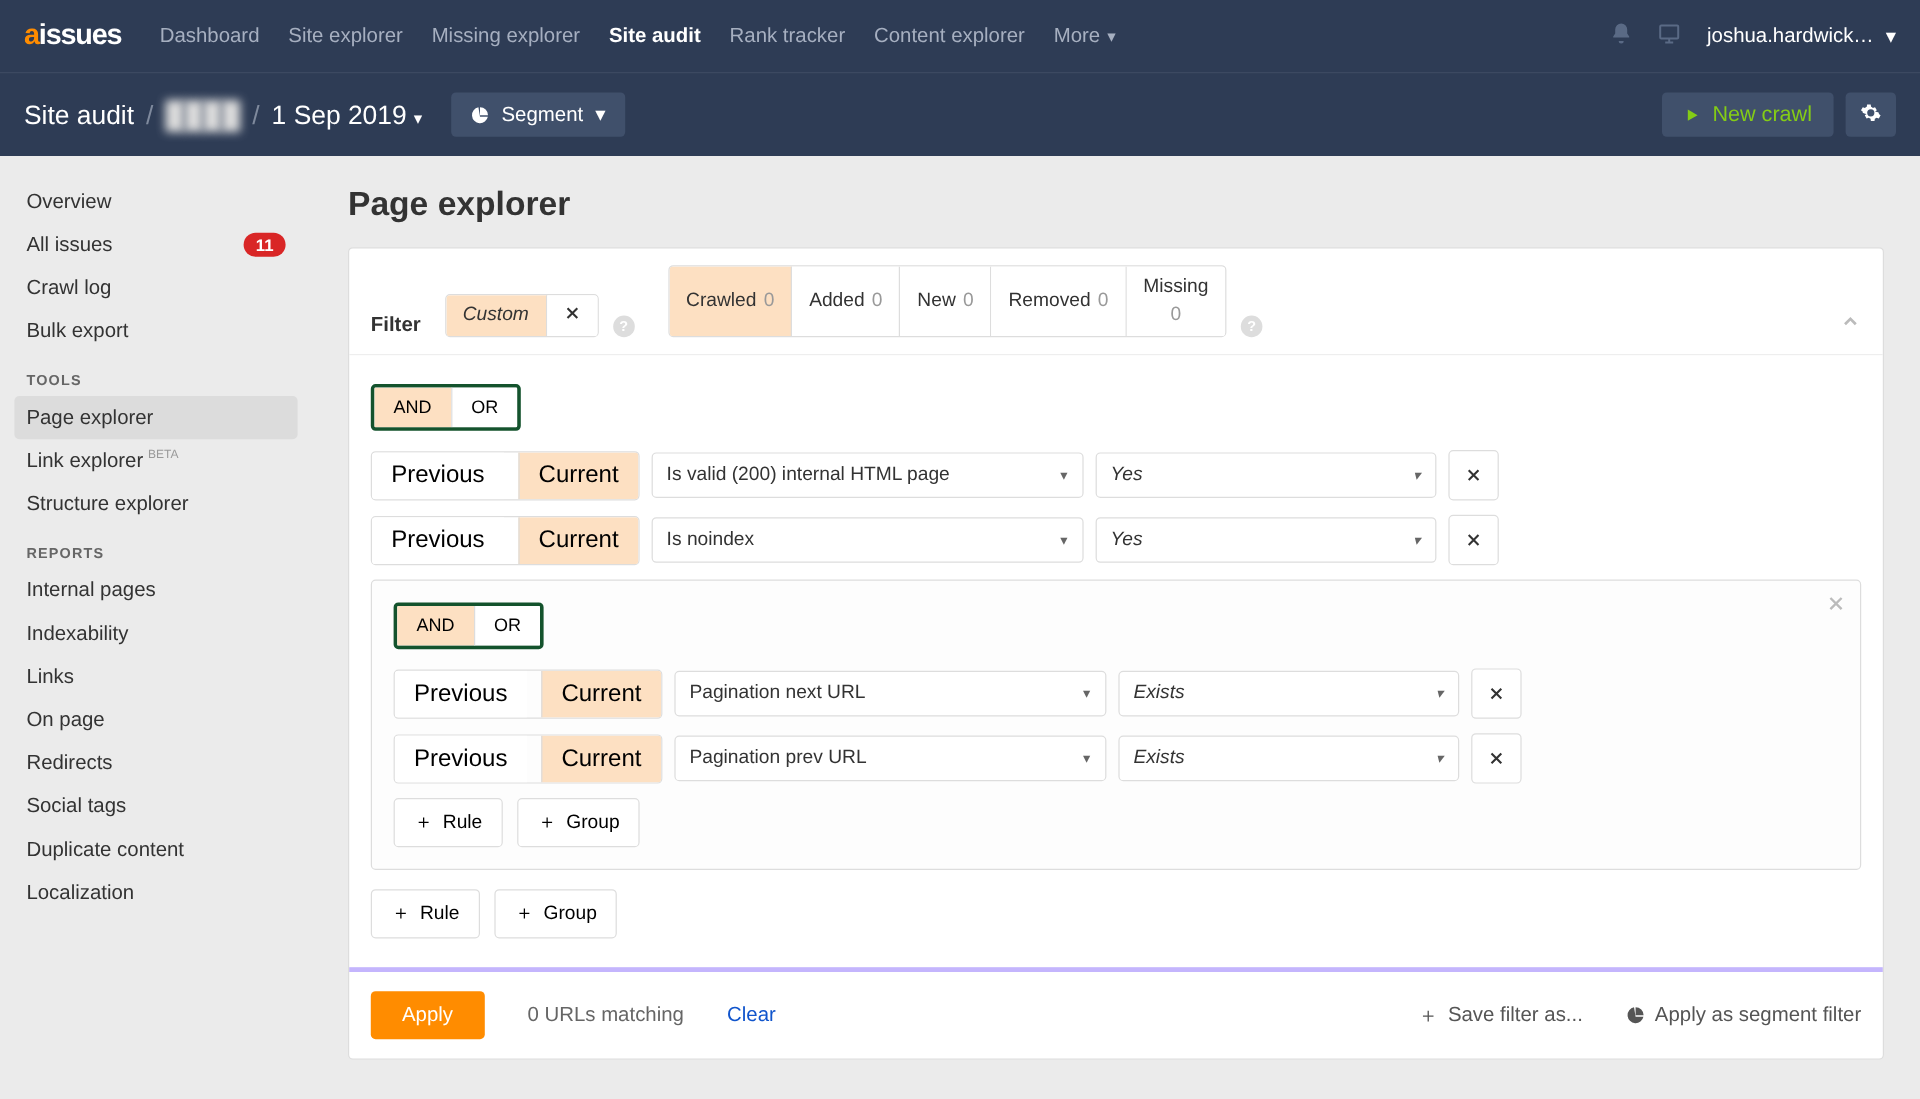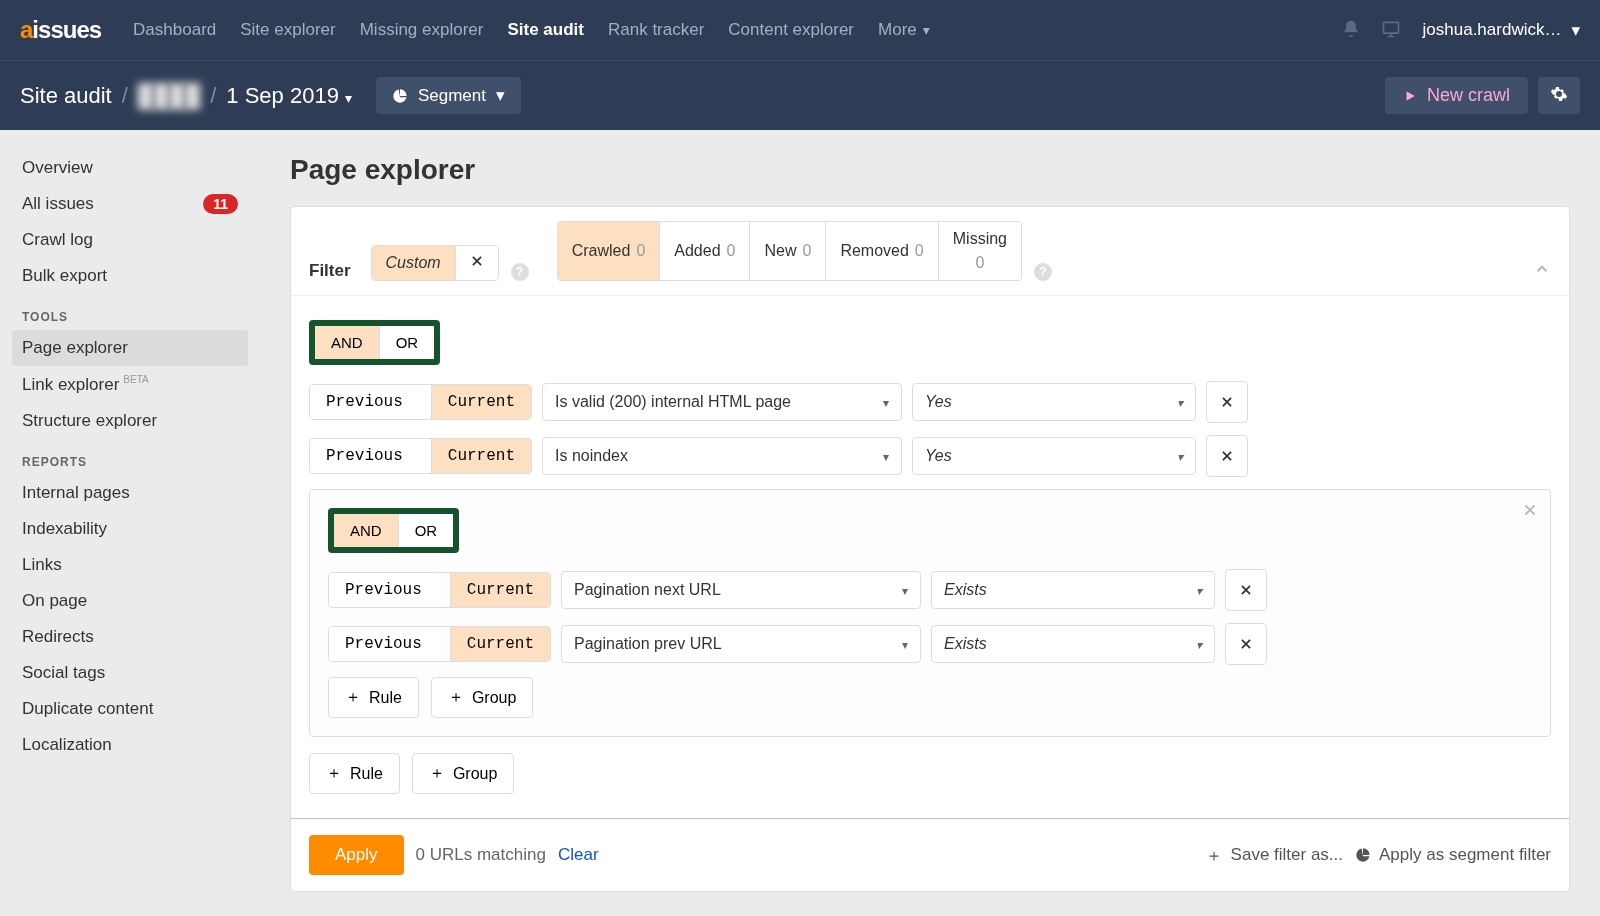--- a/index.html
+++ b/index.html
@@ -17,21 +17,21 @@
 .nav-icon { color: #5a6a85; margin: 0 10px; cursor: pointer; }
 .user-menu { color: #fff; font-size: 17px; margin-left: 12px; cursor: pointer; display: flex; align-items: center; gap: 10px; }
 
 
 .subhead { background: #2e3c55; height: 70px; display: flex; align-items: center; padding: 0 20px; border-top: 1px solid rgba(255,255,255,0.07); }
 .breadcrumb { color: #fff; font-size: 22px; display: flex; align-items: center; gap: 10px; }
 .breadcrumb .sep { color: #7f8a9d; }
 .breadcrumb .blur { color: transparent; text-shadow: 0 0 8px #ddd; }
 .segment-btn { background: #40506b; color: #fff; border: none; border-radius: 4px; padding: 8px 16px; font-size: 17px; margin-left: 24px; display: flex; align-items: center; gap: 10px; cursor: pointer; }
 .subhead-spacer { flex: 1; }
-.newcrawl-btn { background: #40506b; color: #f9a8d4; border: none; border-radius: 4px; padding: 8px 18px; font-size: 18px; display: flex; align-items: center; gap: 10px; cursor: pointer; }
+.newcrawl-btn { background: #40506b; color: #84cc16; border: none; border-radius: 4px; padding: 8px 18px; font-size: 18px; display: flex; align-items: center; gap: 10px; cursor: pointer; }
 .gear-btn { background: #40506b; color: #fff; border: none; border-radius: 4px; padding: 8px 12px; margin-left: 10px; cursor: pointer; }
 
 
 .layout { display: flex; }
 .sidebar { width: 260px; padding: 20px 12px; }
 .side-item { padding: 8px 10px; font-size: 17px; color: #333; border-radius: 4px; cursor: pointer; display: flex; align-items: center; justify-content: space-between; }
 .side-item.active { background: #dcdcdc; }
 .side-head { font-size: 12px; font-weight: 700; color: #666; letter-spacing: 1px; padding: 16px 10px 6px; text-transform: uppercase; }
 .badge-red { background: #d92626; color: #fff; border-radius: 12px; padding: 2px 10px; font-size: 14px; font-weight: 600; }
 .beta { font-size: 10px; color: #999; vertical-align: super; margin-left: 4px; }
@@ -48,43 +48,43 @@
 .pill { padding: 8px 14px; font-size: 16px; cursor: pointer; display: flex; align-items: center; gap: 6px; border-right: 1px solid #ddd; background: #fff; }
 .pill:last-child { border-right: none; flex-direction: column; }
 .pill.active { background: #fde0c2; }
 .pill.active-label { background: #fde0c2; font-style: italic; }
 .pill .num { color: #999; }
 .help-icon { width: 18px; height: 18px; border-radius: 50%; background: #ddd; color: #fff; display: inline-flex; align-items: center; justify-content: center; font-size: 12px; font-weight: 700; }
 .collapse-icon { margin-left: auto; color: #bbb; cursor: pointer; }
 
 
 .builder { padding: 24px 18px; }
-.logic-toggle { display: inline-flex; border: 6px solid #14532d; border-radius: 4px; overflow: hidden; margin-bottom: 16px; }
+.logic-toggle { display: inline-flex; border: 3px solid #14532d; border-radius: 4px; overflow: hidden; margin-bottom: 16px; }
 .logic-toggle button { border: none; background: #fff; padding: 8px 16px; font-size: 15px; cursor: pointer; }
 .logic-toggle button.active { background: #fde0c2; }
 .logic-toggle button + button { border-left: 1px solid #ddd; }
 
 .rule-row { display: flex; gap: 10px; align-items: center; margin-bottom: 12px; }
 .prevcurr { display: inline-flex; border: 1px solid #ddd; border-radius: 4px; overflow: hidden; }
-.prevcurr button { border: none; background: #fff; padding: 8px 16px; font-size: 16px; cursor: pointer; font-family: Liberation Mono, monospace; }
+.prevcurr button { border: none; background: #fff; padding: 8px 16px; font-size: 20px; cursor: pointer; }
 .prevcurr button.active { background: #fde0c2; }
 .prevcurr button + button { border-left: 1px solid #ddd; margin-left: 12px; }
 .select { border: 1px solid #ddd; border-radius: 4px; padding: 9px 12px; font-size: 16px; background: #fff; display: flex; align-items: center; justify-content: space-between; cursor: pointer; }
 .select.w1 { width: 360px; }
 .select.w2 { width: 284px; font-style: italic; }
 .remove-btn { border: 1px solid #ddd; background: #fff; border-radius: 4px; width: 42px; height: 42px; display: flex; align-items: center; justify-content: center; cursor: pointer; font-size: 18px; }
 
 .group-box { border: 1px solid #ddd; border-radius: 4px; padding: 18px; margin: 8px 0 16px 0; position: relative; background: #fdfdfd; }
 .group-close { position: absolute; top: 10px; right: 12px; color: #bbb; cursor: pointer; font-size: 20px; }
 
 .addrow { display: flex; gap: 12px; }
 .add-btn { border: 1px solid #ddd; background: #fff; border-radius: 4px; padding: 9px 16px; font-size: 16px; display: inline-flex; align-items: center; gap: 8px; cursor: pointer; }
 
 
-.panel-footer { border-top: 1px solid #c4b5fd; padding: 16px 18px; display: flex; align-items: center; gap: 12px; }
+.panel-footer { border-top: 4px solid #c4b5fd; padding: 16px 18px; display: flex; align-items: center; gap: 36px; }
 .apply-btn { background: #ff8c00; color: #fff; border: none; border-radius: 4px; padding: 10px 26px; font-size: 17px; cursor: pointer; }
 .match-text { color: #666; font-size: 17px; }
 .clear-link { color: #1155cc; font-size: 17px; cursor: pointer; }
 .footer-spacer { flex: 1; }
 .footer-action { color: #555; font-size: 17px; display: inline-flex; align-items: center; gap: 8px; cursor: pointer; }
 
 
 .caret-down::after { content: "▾"; margin-left: 6px; font-size: 14px; }
 .caret-sm::after { content: "▾"; font-size: 12px; color: #666; }
 svg { display: inline-block; }

